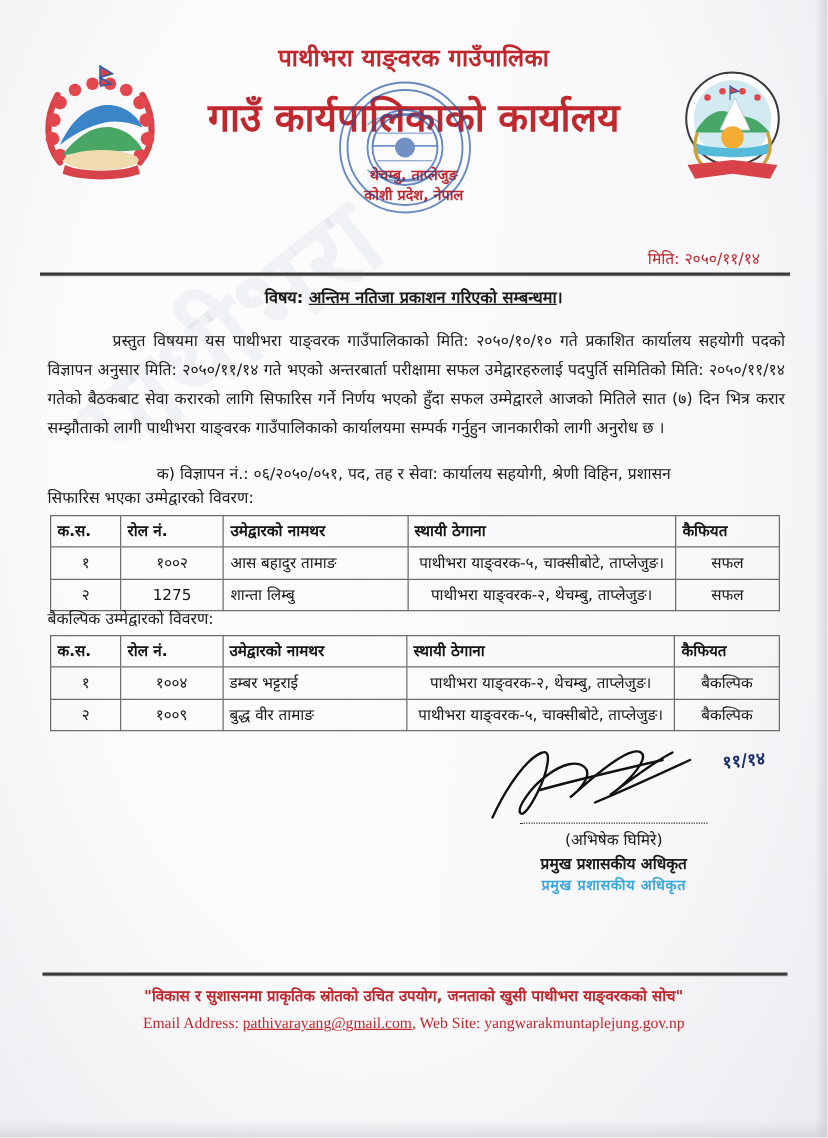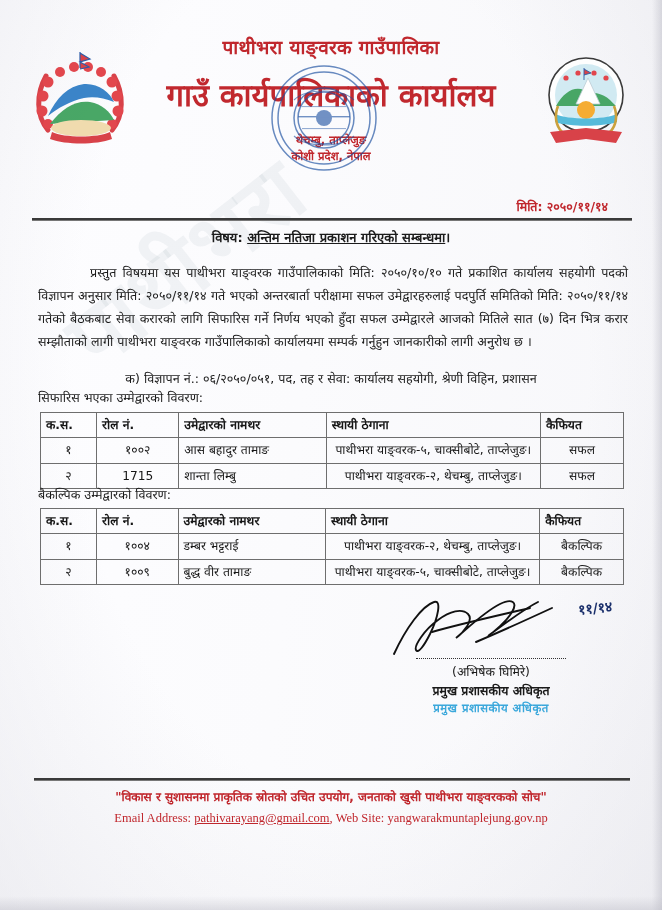--- a/index.html
+++ b/index.html
@@ -129,21 +129,21 @@
     color: #c0272d;
     font-weight: 600;
     line-height: 1.85;
   }
   .date-row {
     position: absolute;
     right: 54px;
     top: 198px;
     font-size: 12.5px;
     color: #c0272d;
-    font-weight: 700;
+    font-weight: 400;
     margin-left: 48px;
   }
   .rule {
     position: absolute;
     left: 32px;
     right: 30px;
     top: 218px;
     height: 3px;
     background: linear-gradient(to bottom, #3a3a3a 0%, #3a3a3a 55%, #9a9a9a 100%);
   }
@@ -428,21 +428,21 @@
     <tbody>
       <tr>
         <td class="c-sn">१</td>
         <td class="c-roll">१००२</td>
         <td class="c-name">आस बहादुर तामाङ</td>
         <td class="c-addr">पाथीभरा याङ्वरक-५, चाक्सीबोटे, ताप्लेजुङ।</td>
         <td class="c-rem">सफल</td>
       </tr>
       <tr>
         <td class="c-sn">२</td>
-        <td class="c-roll">1715</td>
+        <td class="c-roll">1275</td>
         <td class="c-name">शान्ता लिम्बु</td>
         <td class="c-addr">पाथीभरा याङ्वरक-२, थेचम्बु, ताप्लेजुङ।</td>
         <td class="c-rem">सफल</td>
       </tr>
     </tbody>
   </table>
 
   <div class="sec-label sec-label-2">बैकल्पिक उम्मेद्वारको विवरण:</div>
 
   <table class="tbl tbl-2">

